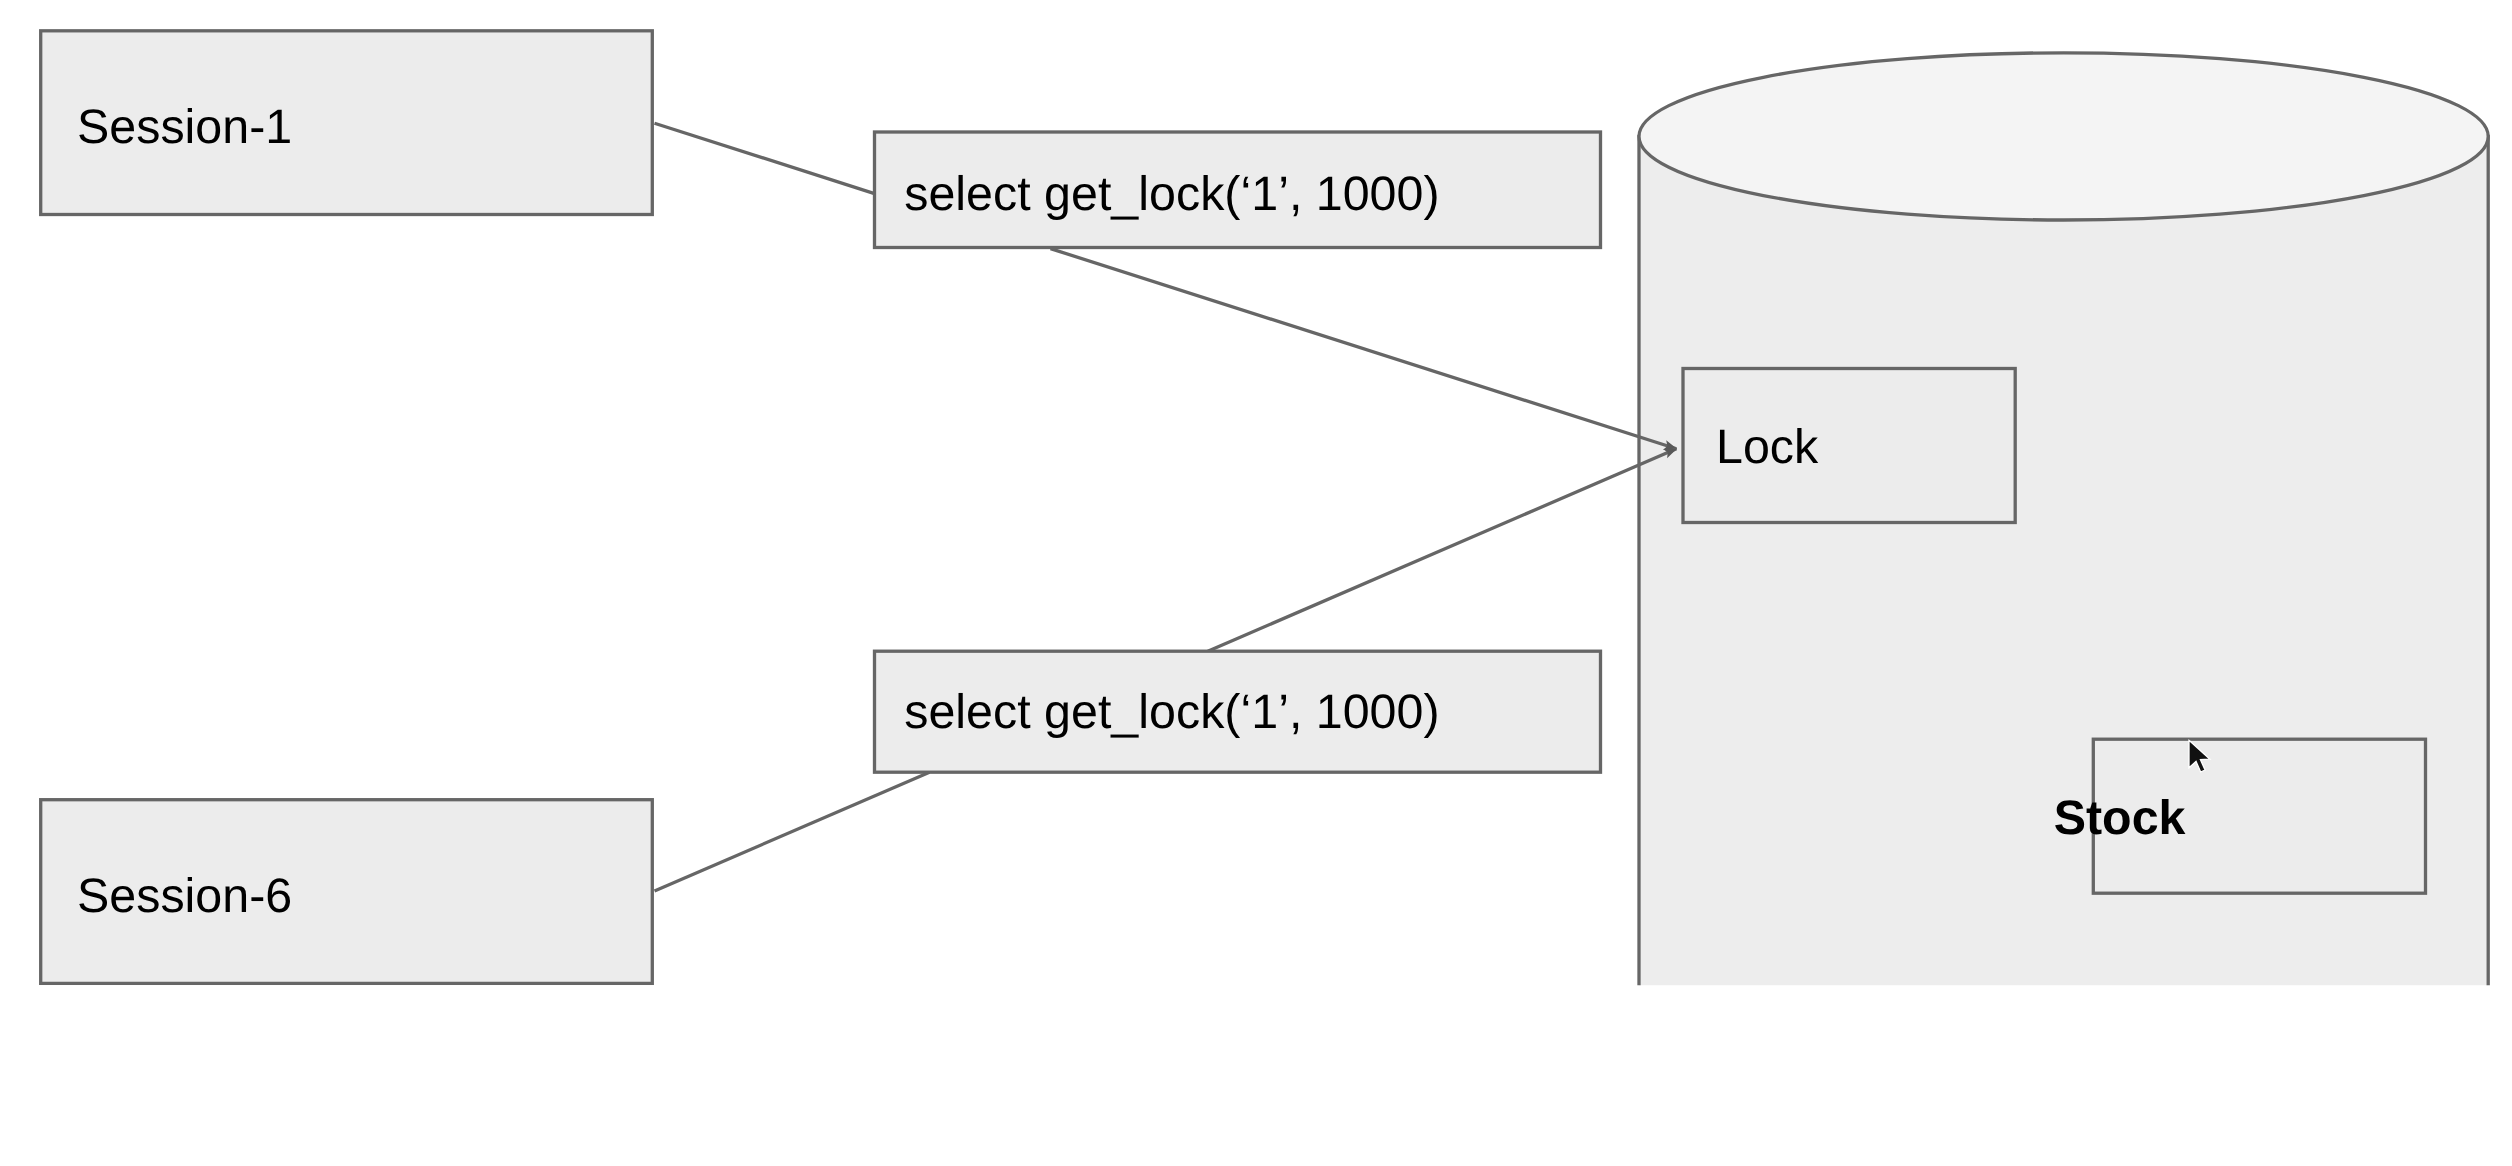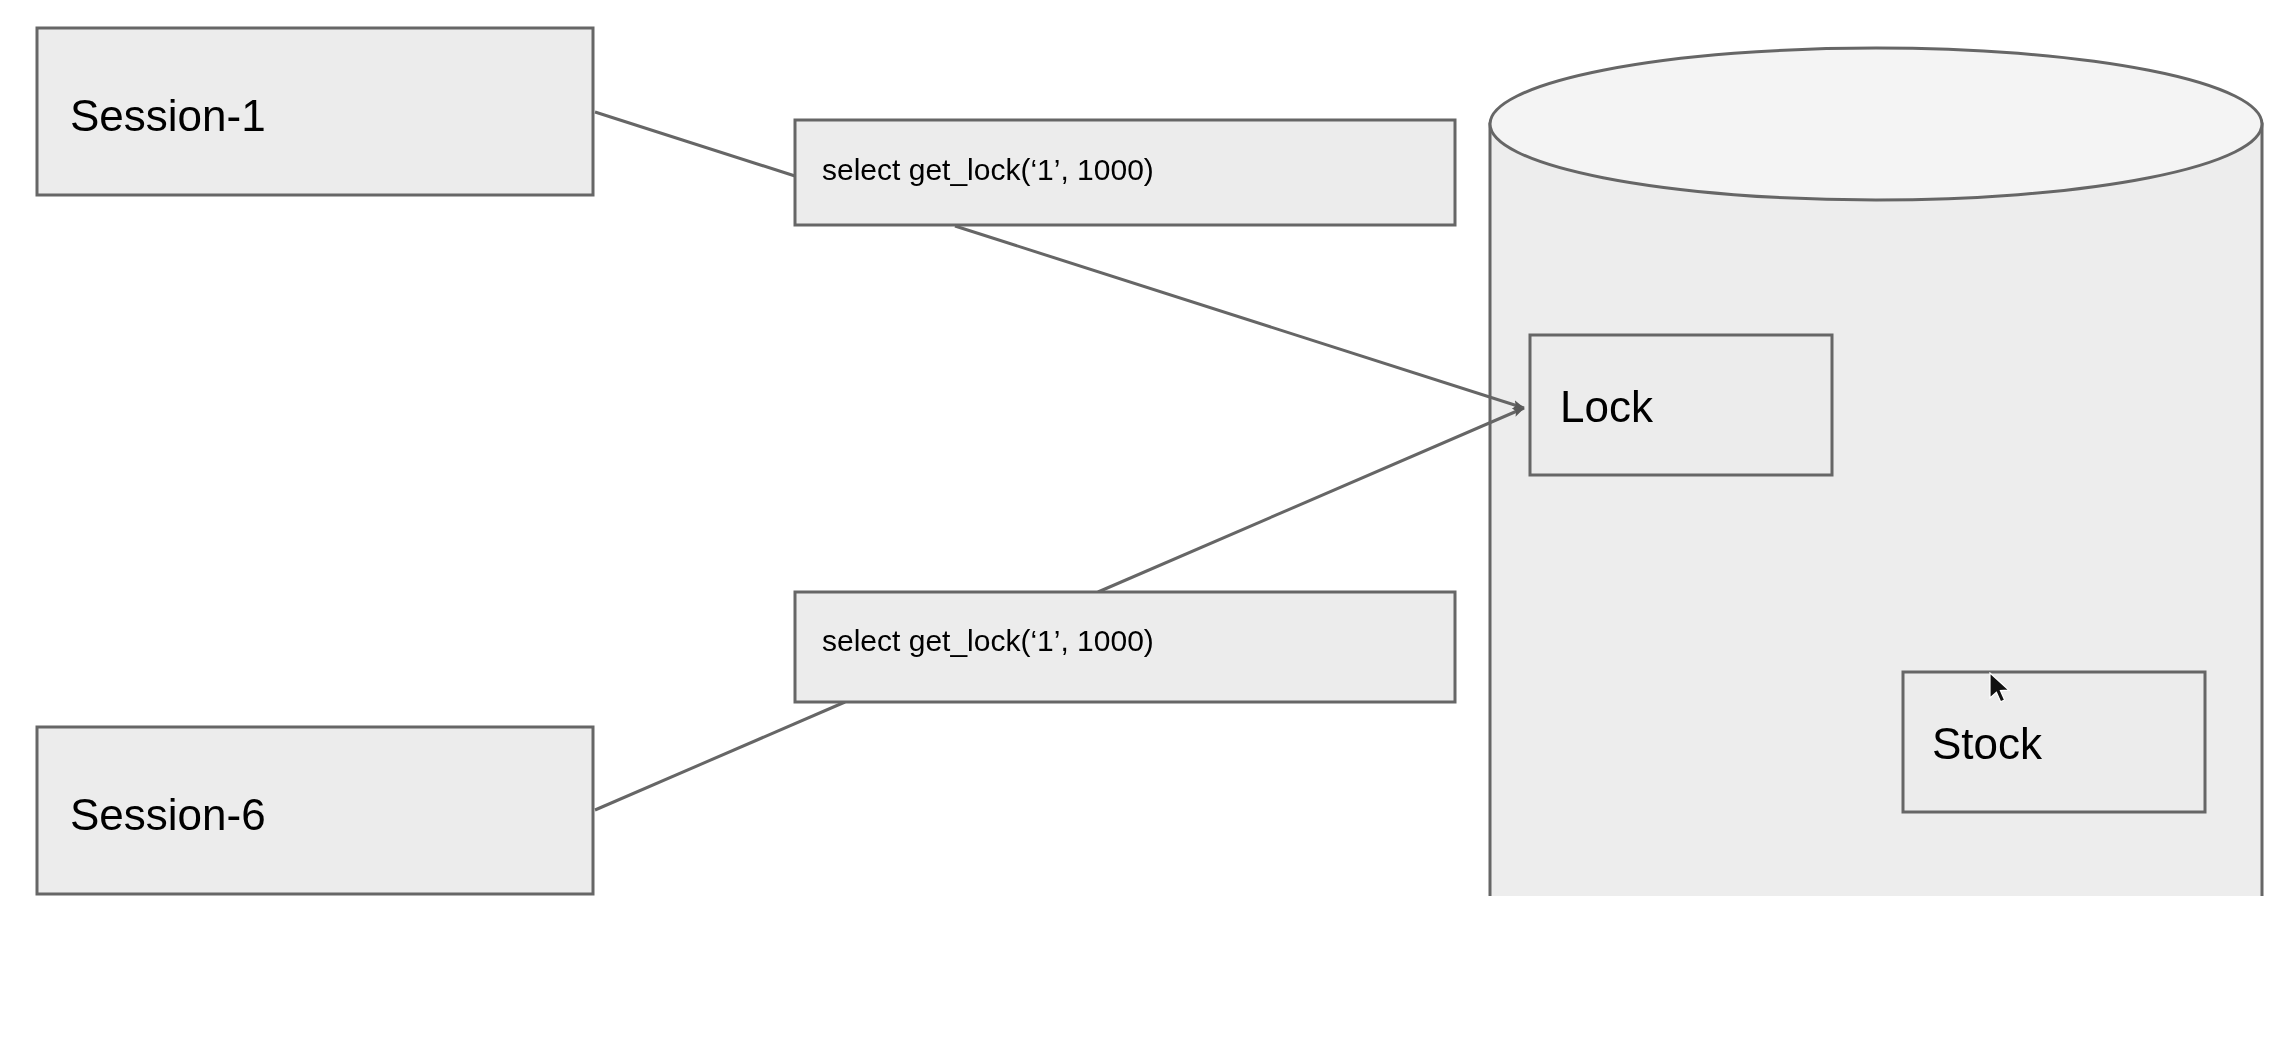--- a/index.html
+++ b/index.html
@@ -30,21 +30,21 @@
     font-family: "Liberation Sans", sans-serif;
     color: #000000;
     white-space: nowrap;
     pointer-events: none;
     line-height: 1;
   }
   .label-session {
     font-size: 44px;
   }
   .label-query {
-    font-size: 30px;
+    font-size: 44px;
   }
   .label-inner {
     font-size: 44px;
   }
 </style>
 </head>
 <body>
 
 <div id="canvas">
 
@@ -86,19 +86,19 @@
   <div class="node-label label-session" style="left:70px; top:94px;">Session-1</div>
 
   <div class="node-label label-query" style="left:822px; top:155px;">select get_lock(‘1’, 1000)</div>
 
   <div class="node-label label-query" style="left:822px; top:626px;">select get_lock(‘1’, 1000)</div>
 
   <div class="node-label label-session" style="left:70px; top:793px;">Session-6</div>
 
   <div class="node-label label-inner" style="left:1560px; top:385px;">Lock</div>
 
-  <div class="node-label label-inner" style="left:1932px; top:722px;">Stock</div>
+  <div class="node-label label-inner" style="left:1867px; top:722px;font-weight:bold;">Stock</div>
 
   <svg id="cursor" width="26" height="36" viewBox="0 0 26 36" style="position:absolute; left:1988px; top:672px;">
     <path d="M2,1 L2,26 L8.4,20.2 L12.6,29.8 L16.6,28 L12.4,18.6 L21,18.2 Z" fill="#111111" stroke="#ffffff" stroke-width="1.2"></path>
   </svg>
 
 </div>
 
 </body></html>

